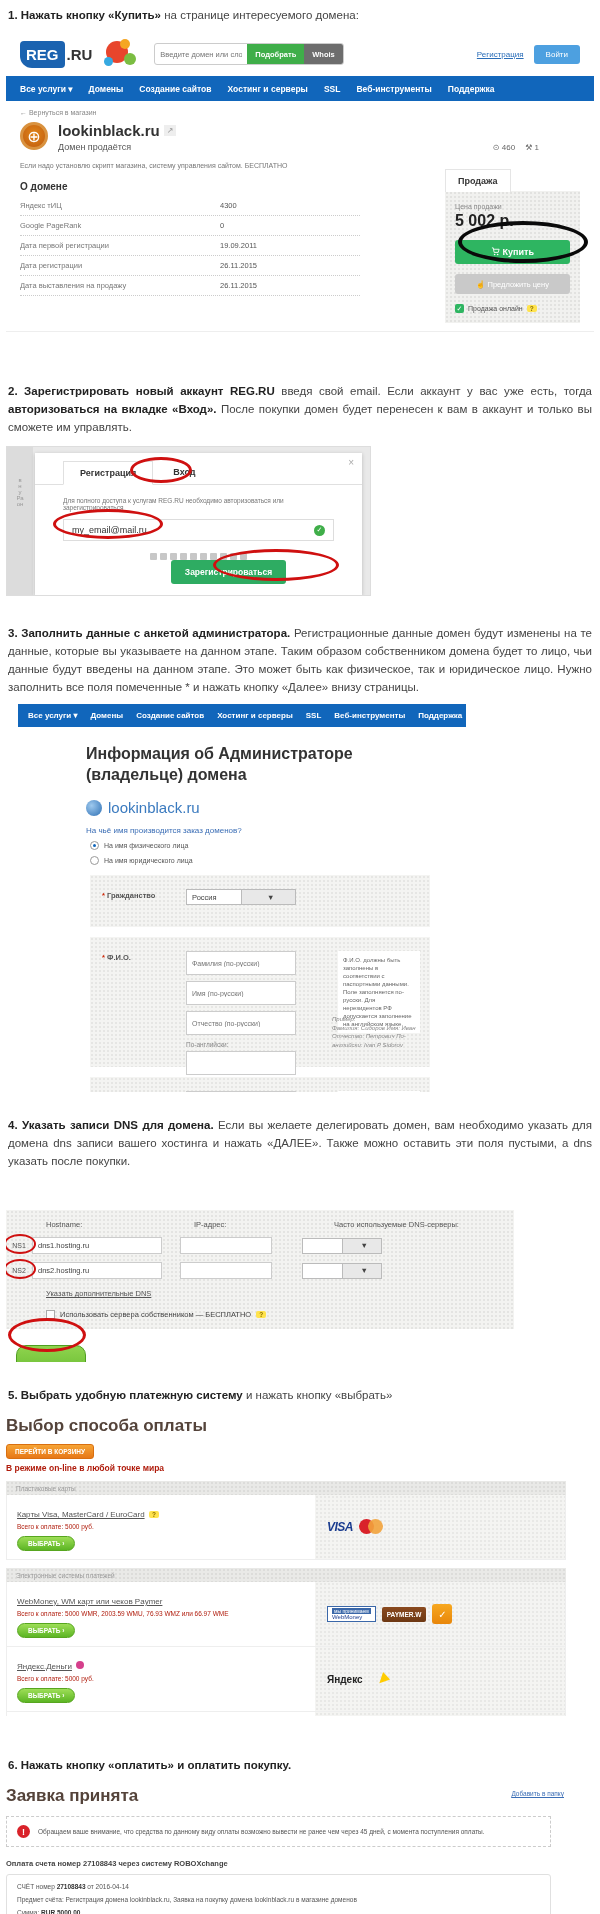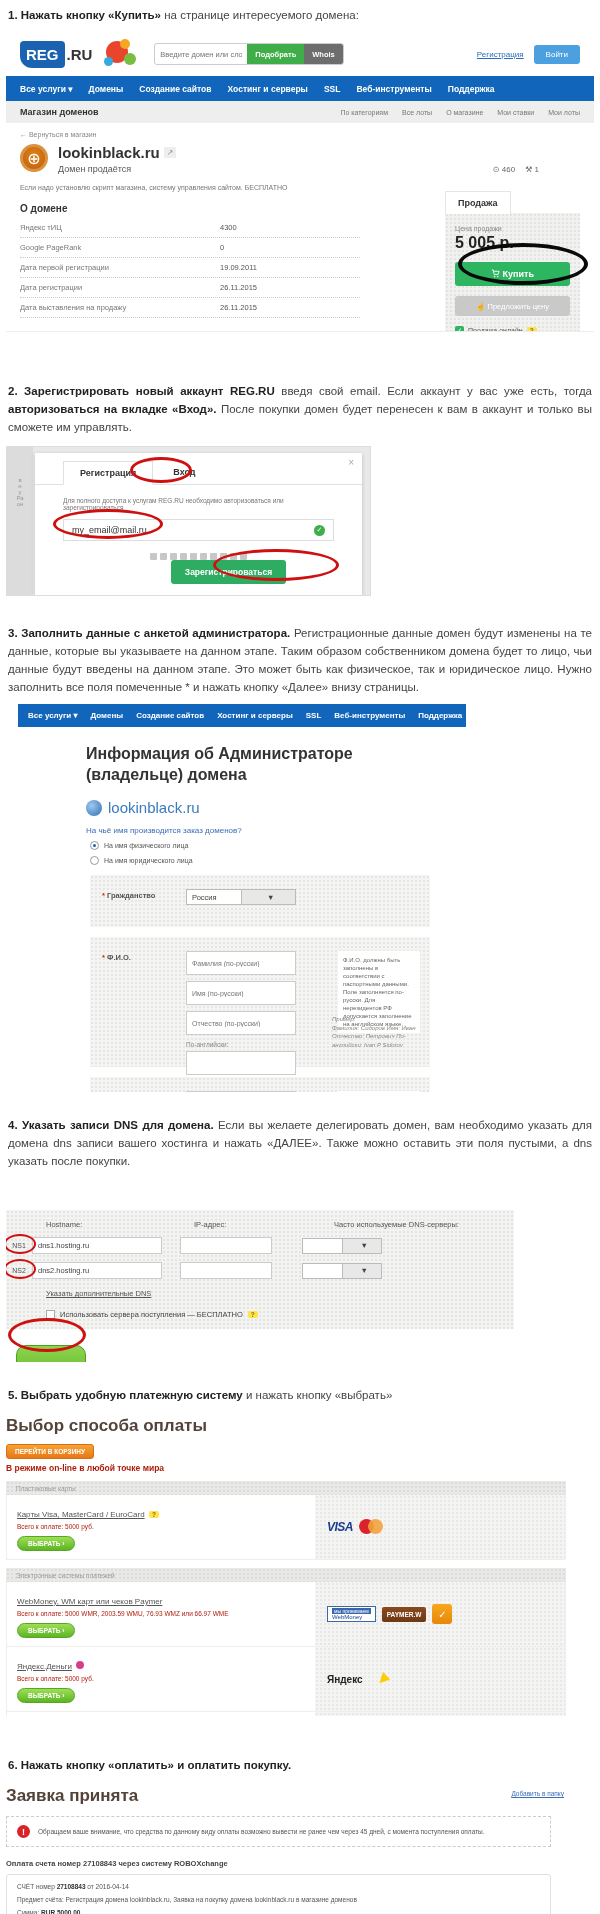--- a/index.html
+++ b/index.html
@@ -194,30 +194,20 @@
     </div>
     <div class="s1-nav">
       <span>Все услуги ▾</span>
       <span>Домены</span>
       <span>Создание сайтов</span>
       <span>Хостинг и серверы</span>
       <span>SSL</span>
       <span>Веб-инструменты</span>
       <span>Поддержка</span>
     </div>
-    <div class="s1-sub">
-      <span class="shop-title">Магазин доменов</span>
-      <div class="tabs">
-        <span>По категориям</span>
-        <span>Все лоты</span>
-        <span>О магазине</span>
-        <span>Мои ставки</span>
-        <span>Мои лоты</span>
-      </div>
-    </div>
     <div class="s1-body">
       <div class="back-link"><span>← </span><span>Вернуться в магазин</span></div>
       <div class="dom-row">
         <div class="globe-orange">⊕</div>
         <div>
           <div><span class="dom-name">lookinblack.ru</span><span class="ext-ic">↗</span></div>
           <div class="dom-status">Домен продаётся</div>
         </div>
       </div>
       <div class="dom-stats">
@@ -246,21 +236,21 @@
         <div class="about-row">
             <span class="lbl">Дата выставления на продажу</span>
             <span class="val">26.11.2015</span>
           </div>
       </div>
 
       <div class="sale-box">
         <div class="sale-tab">Продажа</div>
         <div class="sale-body">
           <div class="price-lbl">Цена продажи</div>
-          <div class="price-val">5 005 р.</div>
+          <div class="price-val">5 002 р.</div>
           <button class="btn-buy"><svg width="9" height="9" viewBox="0 0 10 10" style="vertical-align:-1px">
                 <path d="M1 1h1.5l1 5h4.5l1-3.5H3" stroke="#fff" stroke-width="1" fill="none"></path>
                 <circle cx="4" cy="8.4" r="0.9" fill="#fff"></circle>
                 <circle cx="7.4" cy="8.4" r="0.9" fill="#fff"></circle>
               </svg> <span>Купить</span></button>
           <button class="btn-offer">☝ <span>Предложить цену</span></button>
           <div class="online-row">
             <span class="chk-green">✓</span>
             <span class="online-lbl">Продажа онлайн</span>
             <span class="q-badge">?</span>
@@ -394,21 +384,21 @@
         <input class="dns-in dns-ip" style="">
         <div class="sel-wrap dns-sel" style="width:80px;">
             <span></span>
             <span class="sel-arrow">▼</span>
           </div>
         <div class="oval" style="left:-2px;top:-3px;width:32px;height:20px;border-width:2px;"></div>
       </div>
       <span class="dns-link">Указать дополнительные DNS</span>
       <div class="dns-chk-row">
         <span class="chk-empty"></span>
-        <label>Использовать сервера поступления — БЕСПЛАТНО</label>
+        <label>Использовать сервера собственником — БЕСПЛАТНО</label>
         <span class="q-badge">?</span>
       </div>
     </div>
     <button class="btn-next">ДАЛЕЕ  ›</button>
     <div class="oval" style="left:2px;top:108px;width:78px;height:34px;"></div>
   </div>
 
   <p class="step" style="margin-top:24px;"><b>5. Выбрать удобную платежную систему</b><span> и нажать кнопку «выбрать»</span></p>
 
   <div class="shot s5">

